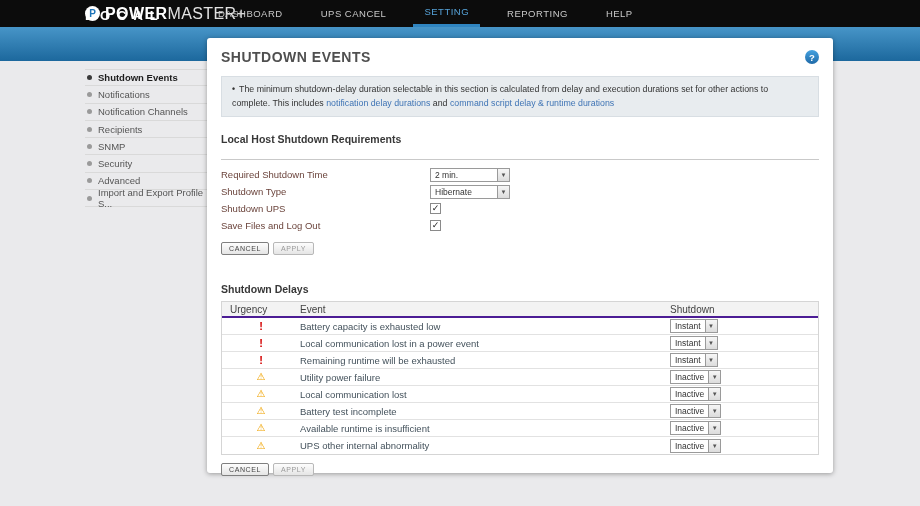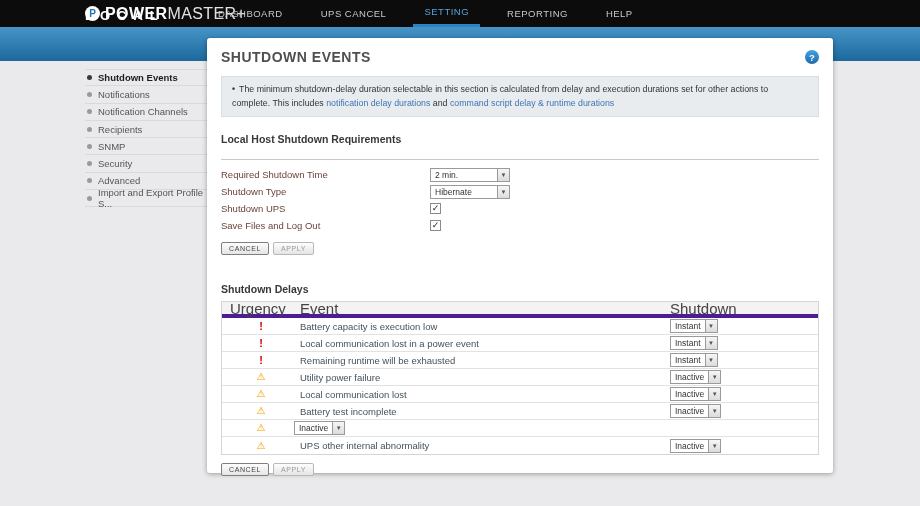--- a/index.html
+++ b/index.html
@@ -52,21 +52,21 @@
   .sel.small .val { min-width:32px; }
 
   .checkbox { width:11px; height:11px; border:1px solid #8a8a8a; background:#fff; font-size:9px; line-height:9px; color:#1a1a1a; text-align:center; cursor:pointer; }
 
   .btn-row { margin-top:8px; display:flex; gap:4px; }
   .btn { display:inline-block; padding:2px 7px; border:1px solid #7f7f7f; border-radius:2px; background:linear-gradient(#fdfdfd,#e5e5e5); font-size:7px; letter-spacing:.6px; color:#444; cursor:pointer; }
   .btn.secondary { border-color:#b8b8b8; color:#9a9a9a; }
 
   
   .table { margin-top:6px; border:1px solid #d5d5d5; }
-  .t-head { display:flex; align-items:center; height:16px; background:#f3f3f3; border-bottom:4px solid #4c1d95; font-size:15px; color:#444; }
+  .t-head { display:flex; align-items:center; height:16px; background:#f3f3f3; border-bottom:2px solid #4c1d95; font-size:10px; color:#444; }
   .t-row { display:flex; align-items:center; height:17px; border-bottom:1px solid #e2e2e2; font-size:9.5px; color:#44525c; }
   .t-row:last-child { border-bottom:none; }
   .col-urg { width:70px; padding-left:8px; display:flex; justify-content:center; }
   .t-head .col-urg { justify-content:flex-start; }
   .col-event { flex:1; padding-left:8px; }
   .col-sd { width:150px; padding-left:2px; }
   .crit { color:#d40000; font-weight:bold; font-size:11px; line-height:11px; }
   .warn { color:#f0a300; font-size:10px; line-height:10px; }
 </style>
 </head>
@@ -175,21 +175,21 @@
       <div class="t-head">
         <span class="col-urg">Urgency</span>
         <span class="col-event">Event</span>
         <span class="col-sd">Shutdown</span>
       </div>
 
       <div class="t-row">
         <span class="col-urg">
             <span class="crit">!</span>
           </span>
-        <span class="col-event">Battery capacity is execution low</span>
+        <span class="col-event">Battery capacity is exhausted low</span>
         <span class="col-sd"><span class="sel small">
               <span class="val">Instant</span>
               <span class="arrow">▼</span>
             </span></span>
       </div>
       <div class="t-row">
         <span class="col-urg">
             <span class="crit">!</span>
           </span>
         <span class="col-event">Local communication lost in a power event</span>
@@ -235,20 +235,21 @@
         <span class="col-event">Battery test incomplete</span>
         <span class="col-sd"><span class="sel small">
               <span class="val">Inactive</span>
               <span class="arrow">▼</span>
             </span></span>
       </div>
       <div class="t-row">
         <span class="col-urg">
             <span class="warn">⚠</span>
           </span>
+        <span class="col-event">Available runtime is insufficient</span>
         <span class="col-sd"><span class="sel small">
               <span class="val">Inactive</span>
               <span class="arrow">▼</span>
             </span></span>
       </div>
       <div class="t-row">
         <span class="col-urg">
             <span class="warn">⚠</span>
           </span>
         <span class="col-event">UPS other internal abnormality</span>

